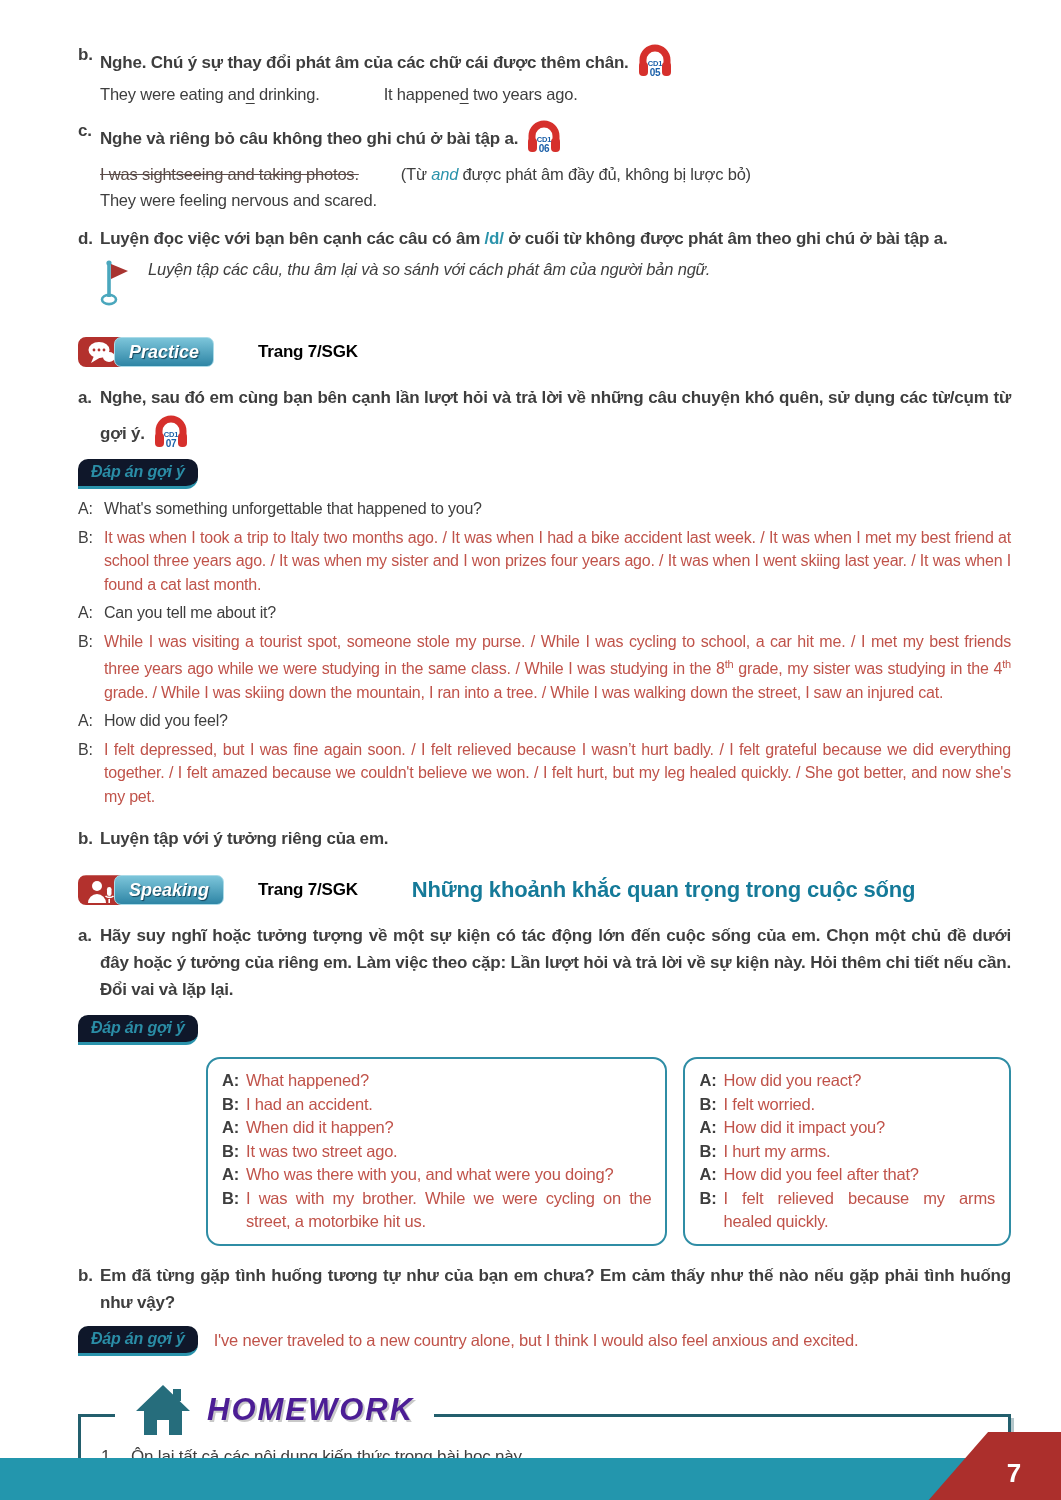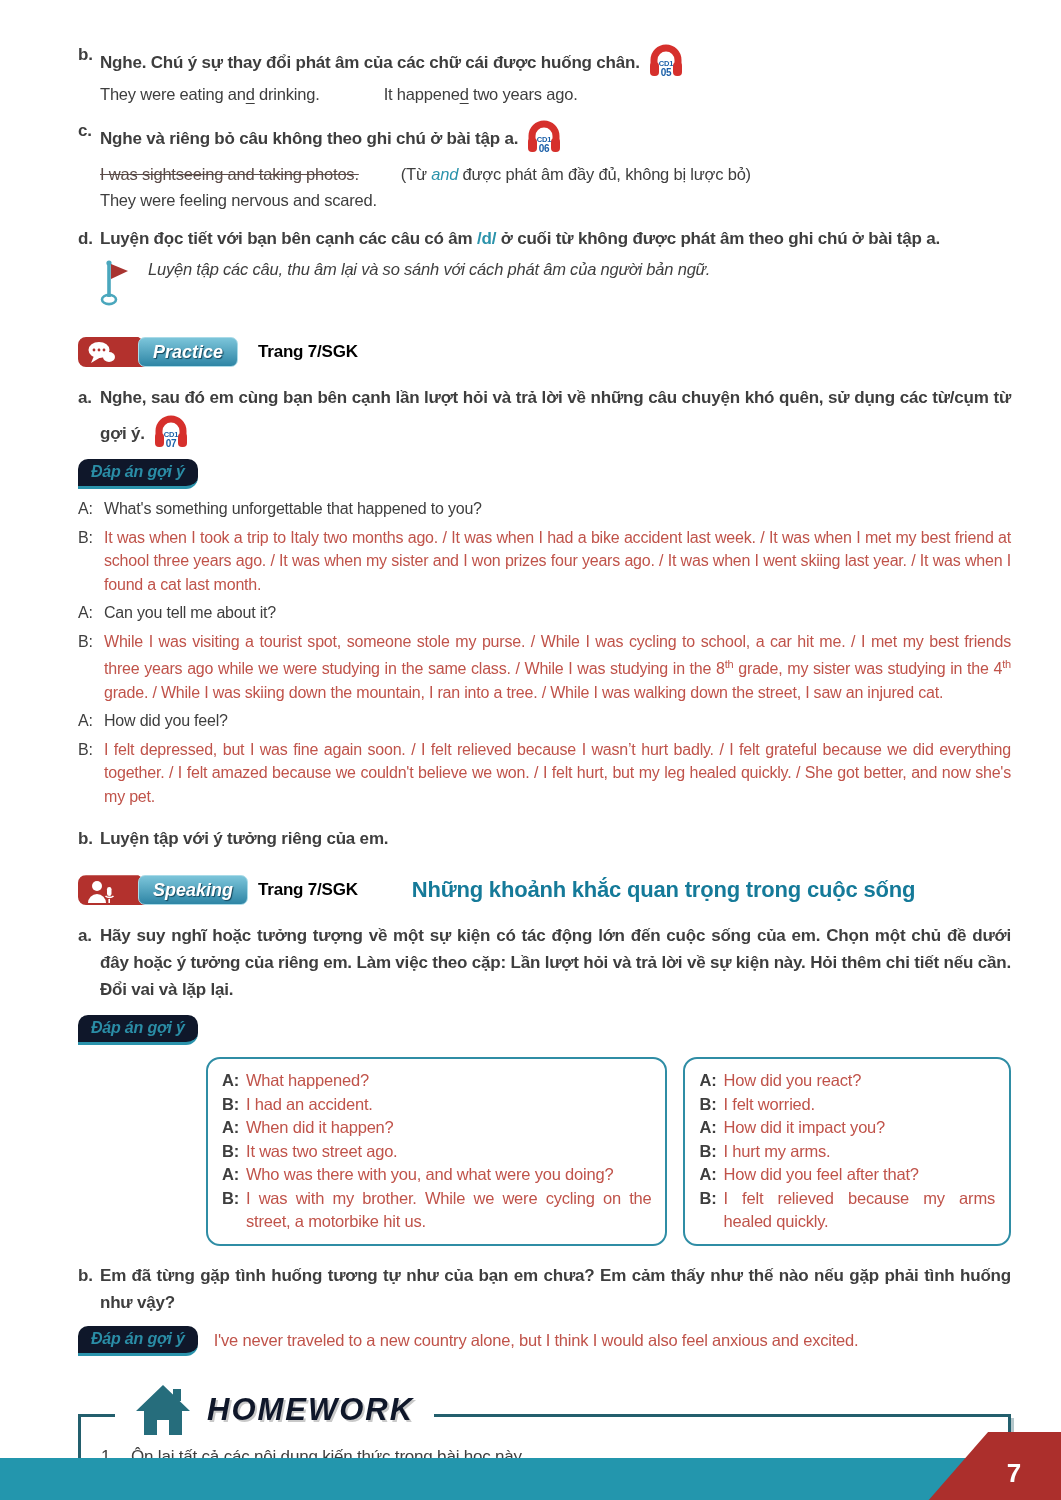--- a/index.html
+++ b/index.html
@@ -26,21 +26,21 @@
   .cdicon{display:inline-block;vertical-align:-12px;margin-left:8px;}
   
   .secrow{display:flex;align-items:center;margin-top:6px;margin-bottom:14px;height:36px;}
   .ribbon{position:relative;height:32px;width:168px;flex:0 0 auto;}
   .ribbon .redpart{
     position:absolute;left:0;top:1px;width:104px;height:30px;background:#b3312d;
     border-radius:8px 4px 4px 8px;clip-path:polygon(0 0,58% 0,100% 100%,0 100%);
   }
   .ribbon .redpart svg{position:absolute;left:8px;top:3px;}
   .ribbon .bluepart{
-    position:absolute;left:60px;top:1px;height:28px;padding:0 14px;border-radius:7px;
+    position:absolute;left:36px;top:1px;height:28px;padding:0 14px;border-radius:7px;
     background:linear-gradient(#7cc5da,#2e85a5);border:1px solid #aadbe8;
     display:flex;align-items:center;
   }
   .ribbon .bluepart span{
     color:#fff;font-weight:bold;font-style:italic;font-size:18px;letter-spacing:0;
     text-shadow:1px 1px 1px #14455a;white-space:nowrap;
   }
   .pageref{font-weight:bold;color:#000000;font-size:17px;margin-left:12px;white-space:nowrap;}
   .sectitle{font-weight:bold;color:#157a99;font-size:22px;margin-left:54px;white-space:nowrap;}
   
@@ -72,21 +72,21 @@
   .hwbox{
     position:relative;margin:58px 0 0 0;border:3px solid #235f6d;background:#fff;
     box-shadow:3px 4px 0 rgba(90,130,140,0.45);
     padding:26px 18px 14px 14px;
   }
   .hwhead{
     position:absolute;top:-34px;left:34px;display:flex;align-items:center;gap:16px;
     background:#fff;padding:0 20px;
   }
   .hwtitle{
-    font-weight:900;font-style:italic;font-size:31px;letter-spacing:2px;color:#0f172a;
+    font-weight:900;font-style:italic;font-size:31px;letter-spacing:2px;color:#4c1d95;
     text-shadow:2px 2px 0 #c9c9c9,-1px -1px 0 #fff,1px -1px 0 #fff,-1px 1px 0 #fff;
     white-space:nowrap;
   }
   .hwitem{display:flex;font-size:17px;line-height:27px;}
   .hwitem .num{width:30px;flex:0 0 auto;text-align:left;padding-left:6px;}
   .hwbold{font-weight:bold;color:#20647a;}
   
   .bottombar{position:absolute;left:0;right:0;bottom:0;height:42px;background:#2396ad;}
   .pagecorner{
     position:absolute;right:0;bottom:0;width:152px;height:68px;background:#ac2f2c;
@@ -96,21 +96,21 @@
     position:absolute;right:40px;top:26px;color:#fff;font-weight:bold;font-size:26px;
   }
 </style>
 </head>
 <body>
 
 <div class="page">
   <div class="content">
 
     <div class="hang headline">
-      <span class="lbl">b.</span><span>Nghe. Chú ý sự thay đổi phát âm của các chữ cái được huống chân.</span><svg class="cdicon" width="36" height="40" viewBox="0 0 36 40">
+      <span class="lbl">b.</span><span>Nghe. Chú ý sự thay đổi phát âm của các chữ cái được thêm chân.</span><svg class="cdicon" width="36" height="40" viewBox="0 0 36 40">
         <path d="M6 25 v-5 a12 12 0 0 1 24 0 v5" stroke="#d6302c" stroke-width="7" fill="none" stroke-linecap="round"></path>
         <rect x="2" y="22" width="9" height="14" rx="4" fill="#d6302c"></rect>
         <rect x="25" y="22" width="9" height="14" rx="4" fill="#d6302c"></rect>
         <text x="18" y="26" text-anchor="middle" font-size="7.5" font-weight="bold" fill="#1a5fa8">CD1</text>
         <text x="18" y="36" text-anchor="middle" font-size="10" font-weight="bold" fill="#1a5fa8">05</text>
       </svg>
     </div>
     <div class="exline indent">
       <span><span>They were eating an</span><span class="uletter">d</span><span> drinking.</span></span><span class="gap"></span><span><span>It happene</span><span class="uletter">d</span><span> two years ago.</span></span>
     </div>
@@ -123,21 +123,21 @@
         <text x="18" y="26" text-anchor="middle" font-size="7.5" font-weight="bold" fill="#1a5fa8">CD1</text>
         <text x="18" y="36" text-anchor="middle" font-size="10" font-weight="bold" fill="#1a5fa8">06</text>
       </svg>
     </div>
     <div class="exline indent" style="margin-top:6px;">
       <span class="strike">I was sightseeing and taking photos.</span><span class="note"><span>(Từ </span><span class="and">and</span><span> được phát âm đầy đủ, không bị lược bỏ)</span></span>
     </div>
     <div class="exline indent" style="margin-bottom:12px;">They were feeling nervous and scared.</div>
 
     <div class="hang headline">
-      <span class="lbl">d.</span><span>Luyện đọc tiết với bạn bên cạnh các câu có âm </span><span class="teal">/d/</span><span> ở cuối từ không được phát âm theo ghi chú ở bài tập a.</span>
+      <span class="lbl">d.</span><span>Luyện đọc việc với bạn bên cạnh các câu có âm </span><span class="teal">/d/</span><span> ở cuối từ không được phát âm theo ghi chú ở bài tập a.</span>
     </div>
     <div class="tiprow">
       <svg width="30" height="50" viewBox="0 0 30 50" style="margin-left:22px;flex:0 0 auto;">
         <circle cx="9" cy="5" r="2.6" fill="#4aa7bd"></circle>
         <line x1="9" y1="6" x2="9" y2="39" stroke="#4aa7bd" stroke-width="3.6"></line>
         <ellipse cx="9" cy="41.5" rx="7" ry="4.6" fill="none" stroke="#4aa7bd" stroke-width="2.6"></ellipse>
         <polygon points="11,6 28,13 11,21" fill="#a83430"></polygon>
       </svg>
       <span class="tiptext">Luyện tập các câu, thu âm lại và so sánh với cách phát âm của người bản ngữ.</span>
     </div>

